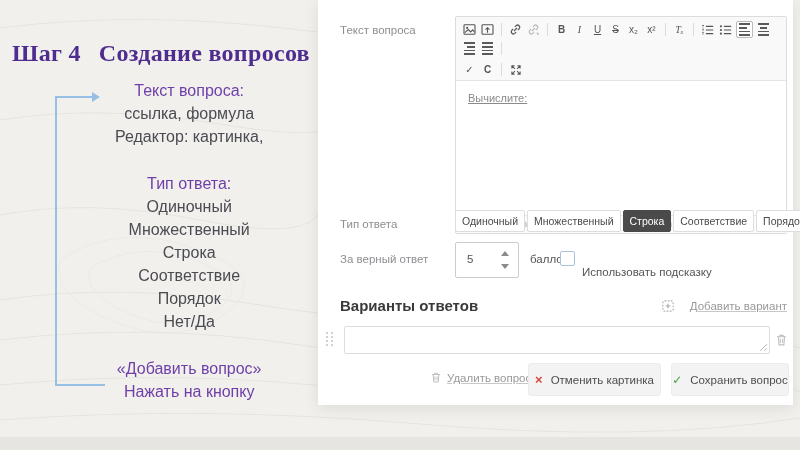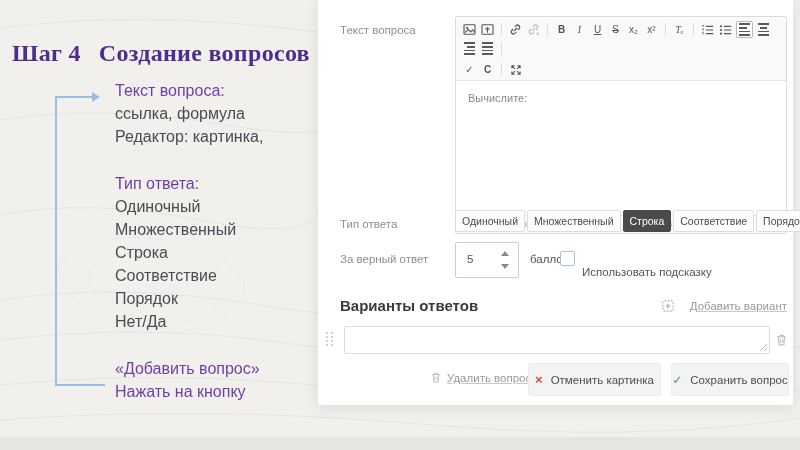--- a/index.html
+++ b/index.html
@@ -6,21 +6,21 @@
   body{width:800px;height:450px;font-family:"Liberation Sans","DejaVu Sans",sans-serif;}
   .stage{position:relative;width:800px;height:450px;background:#f1f0ed;overflow:hidden;}
   .contours{position:absolute;inset:0;z-index:0;}
   .bottom-strip{position:absolute;left:0;bottom:0;width:800px;height:13px;background:#e7e5e2;z-index:1;}
 
   
   .title{position:absolute;left:12px;top:40px;z-index:2;display:flex;gap:18px;
          font-family:"Liberation Serif","DejaVu Serif",serif;font-weight:600;
          font-size:24px;color:#4f2d8f;letter-spacing:.3px;}
   .notes{position:absolute;left:115px;top:79px;z-index:2;font-size:16px;line-height:23px;color:#4b4b52;}
-  .note{height:23px;white-space:nowrap;}
+  .note{height:23px;white-space:nowrap;text-align:center;}
   .note.purple{color:#6e3fa8;}
   .gap{height:24px;}
 
   .bracket-v{position:absolute;left:55px;top:96px;width:2px;height:290px;background:#97bfe6;z-index:2;}
   .bracket-top{position:absolute;left:55px;top:96px;width:38px;height:2px;background:#97bfe6;z-index:2;}
   .bracket-arrow{position:absolute;left:92px;top:92px;width:0;height:0;z-index:2;
     border-left:8px solid #97bfe6;border-top:5px solid transparent;border-bottom:5px solid transparent;}
   .bracket-bottom{position:absolute;left:55px;top:384px;width:50px;height:2px;background:#97bfe6;z-index:2;}
 
   
@@ -40,21 +40,21 @@
   .tb.strike{text-decoration:line-through;}
   .tb.active{border:1px solid #b9b9b9;background:#fff;border-radius:2px;}
   .tb.disabled{opacity:.38;}
   .sep{width:1px;height:13px;background:#dcdcdc;margin:0 3px;}
   .bars{display:flex;flex-direction:column;gap:2px;width:11px;}
   .bars i{height:1.6px;background:#5a5a5a;display:block;}
   .bars.left i:nth-child(2){width:70%;}
   .bars.center i:nth-child(2){width:70%;margin:0 auto;}
   .bars.right i:nth-child(2){width:70%;margin-left:auto;}
   .content{height:112px;padding:11px 12px;font-size:11px;color:#8a8a8a;background:#fff;}
-  .content .l1{margin-bottom:2px;}
+  .content .l1{margin-bottom:2px;text-decoration:underline;}
   .pathbar{position:relative;border-top:1px solid #e6e6e6;background:#fbfbfb;padding:3px 8px 4px 8px;
            font-size:9px;color:#9a9a9a;word-spacing:7px;}
   .rsz{position:absolute;right:2px;bottom:2px;width:8px;height:8px;
        background:linear-gradient(135deg,transparent 0 55%,#bfbfbf 55% 62%,transparent 62% 78%,#bfbfbf 78% 85%,transparent 85%);}
 
   
   .type-opts{position:absolute;left:137px;top:210px;display:flex;gap:2px;}
   .opt{border:1px solid #ddd;background:#fff;color:#4a4a4a;font-size:10.5px;padding:4px 6px;
        border-radius:2px;white-space:nowrap;cursor:pointer;}
   .opt.selected{background:#4a4a4a;border-color:#4a4a4a;color:#fff;}

